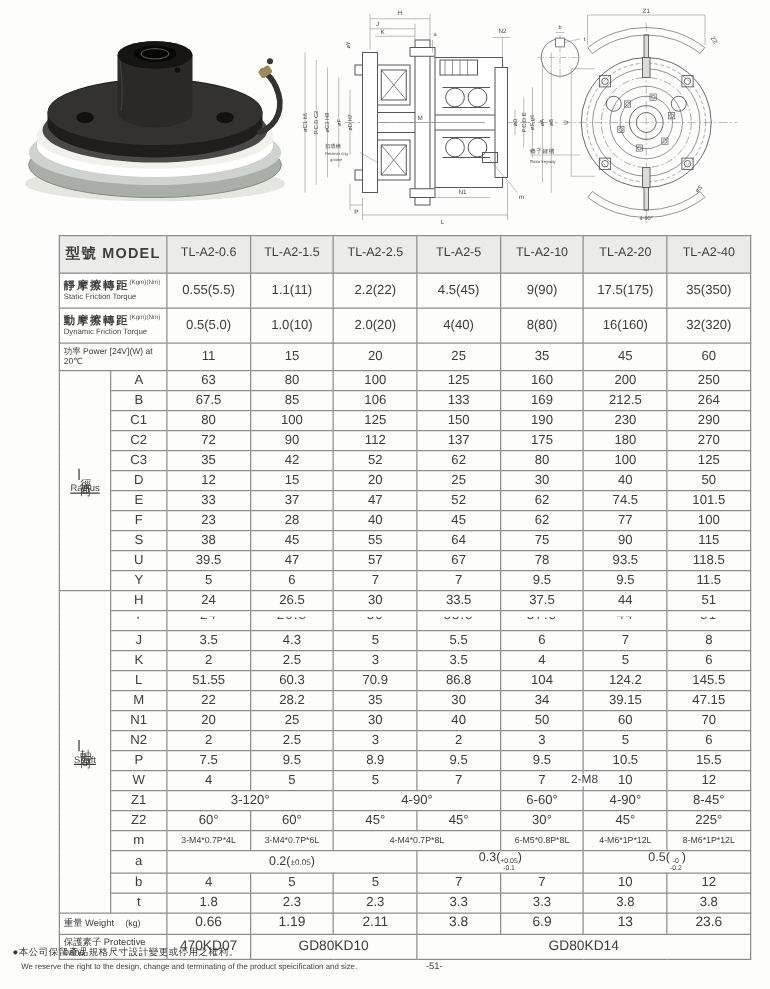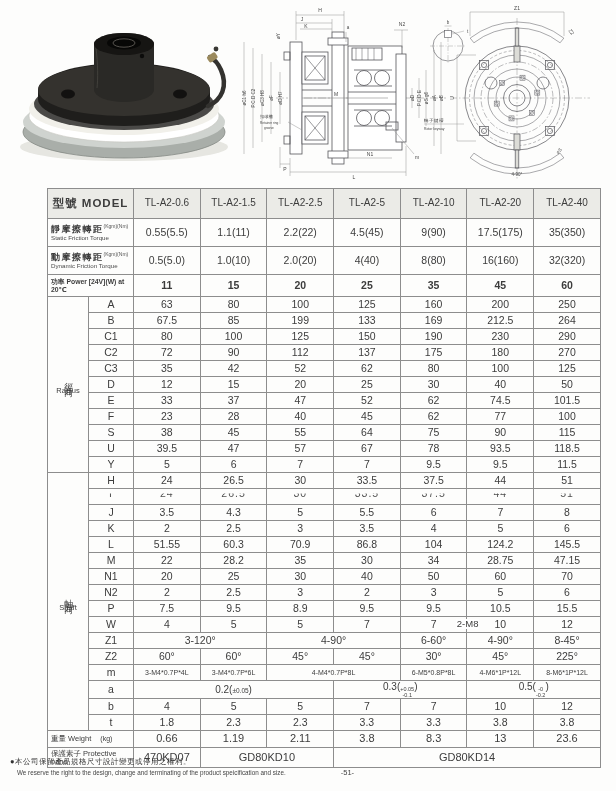--- a/index.html
+++ b/index.html
@@ -12,21 +12,21 @@
   td{border:1px solid #8d8d8d;text-align:center;vertical-align:middle;
      font-size:10.5px;color:#3c3c3c;padding:0;line-height:1.05;}
   tr.hdr td{background:#ebebe7;}
   td.model-label{font-size:11.5px;font-weight:bold;letter-spacing:1px;}
   td.model-name{font-size:10px;}
   td.spec-label{text-align:left;padding:1px 1px 1px 3px;}
   .spec-zh{font-size:9px;font-weight:bold;letter-spacing:1.5px;}
   .spec-unit{font-size:5px;vertical-align:4px;letter-spacing:0;color:#555;}
   .spec-en{display:block;font-size:6.2px;letter-spacing:0;color:#4a4a4a;margin-top:1px;}
   td.power-label{font-size:6.8px;text-align:left;padding-left:3px;letter-spacing:0;}
-  td.vgroup{vertical-align:middle;}
+  td.vgroup{vertical-align:middle;text-decoration:underline;}
   .vzh{display:block;writing-mode:vertical-rl;text-orientation:upright;
        font-size:9px;letter-spacing:3px;margin:0 auto;}
   .ven{display:block;font-size:7.5px;margin-top:3px;}
   td.dim-label{font-size:10.5px;}
   td.small-cell{font-size:7px;letter-spacing:0;}
   td.band-label,td.weight-label{font-size:7.5px;text-align:left;padding-left:3px;}
   .wl-unit{margin-left:9px;font-size:7px;}
   td.big-val{font-size:11px;}
   .gv{display:inline-block;height:12px;line-height:12px;
       clip-path:inset(6.5px 0 0 0);transform:translateY(-3.5px);opacity:.9;letter-spacing:1px;}
@@ -288,21 +288,21 @@
           <tr style="height: 28px;">
             <td class="spec-label" colspan="2"><span class="spec-zh">動摩擦轉距</span><span class="spec-unit">(Kgm)(Nm)</span><span class="spec-en">Dynamic Friction Torque</span></td>
             <td>0.5(5.0)</td>
             <td>1.0(10)</td>
             <td>2.0(20)</td>
             <td>4(40)</td>
             <td>8(80)</td>
             <td>16(160)</td>
             <td>32(320)</td>
           </tr>
-          <tr style="height: 22px; font-weight: bold;">
+          <tr style="height: 22px;">
             <td class="power-label" colspan="2">功率 Power [24V](W) at 20℃</td>
             <td>11</td>
             <td>15</td>
             <td>20</td>
             <td>25</td>
             <td>35</td>
             <td>45</td>
             <td>60</td>
           </tr>
           <tr style="height: 16px;">
@@ -316,21 +316,21 @@
             <td>100</td>
             <td>125</td>
             <td>160</td>
             <td>200</td>
             <td>250</td>
           </tr>
           <tr style="height: 16px;">
             <td class="dim-label">B</td>
             <td>67.5</td>
             <td>85</td>
-            <td>199</td>
+            <td>106</td>
             <td>133</td>
             <td>169</td>
             <td>212.5</td>
             <td>264</td>
           </tr>
           <tr style="height: 16px;">
             <td class="dim-label">C1</td>
             <td>80</td>
             <td>100</td>
             <td>125</td>
@@ -473,21 +473,21 @@
             <td>124.2</td>
             <td>145.5</td>
           </tr>
           <tr style="height: 16px;">
             <td class="dim-label">M</td>
             <td>22</td>
             <td>28.2</td>
             <td>35</td>
             <td>30</td>
             <td>34</td>
-            <td>28.75</td>
+            <td>39.15</td>
             <td>47.15</td>
           </tr>
           <tr style="height: 16px;">
             <td class="dim-label">N1</td>
             <td>20</td>
             <td>25</td>
             <td>30</td>
             <td>40</td>
             <td>50</td>
             <td>60</td>
@@ -581,21 +581,21 @@
             <td>3.3</td>
             <td>3.8</td>
             <td>3.8</td>
           </tr>
           <tr style="height: 17px;">
             <td class="weight-label" colspan="2"><span>重量 </span><span>Weight</span><span class="wl-unit">(kg)</span></td>
             <td class="big-val">0.66</td>
             <td class="big-val">1.19</td>
             <td class="big-val">2.11</td>
             <td class="big-val">3.8</td>
-            <td class="big-val">8.3</td>
+            <td class="big-val">6.9</td>
             <td class="big-val">13</td>
             <td class="big-val">23.6</td>
           </tr>
           <tr style="height: 20px;">
             <td class="band-label" colspan="2"><span>保護素子 </span><span>Protective band</span></td>
             <td class="big-val">470KD07</td>
             <td class="big-val" colspan="2">GD80KD10</td>
             <td class="big-val" colspan="4">GD80KD14</td>
           </tr>
         </tbody>

